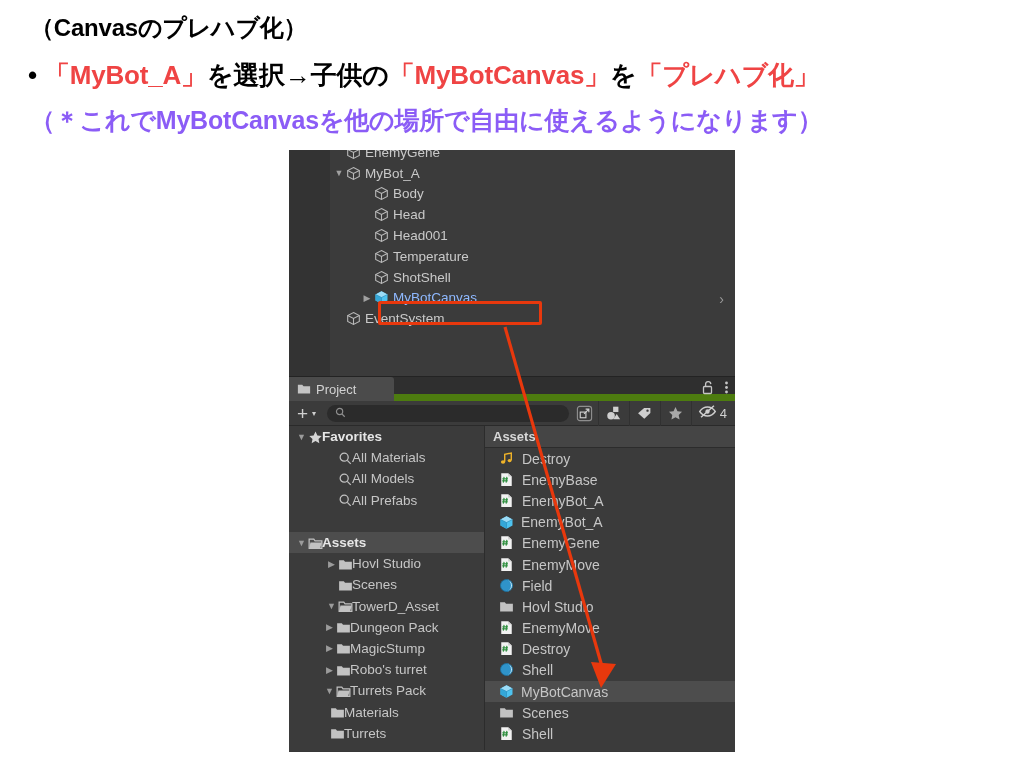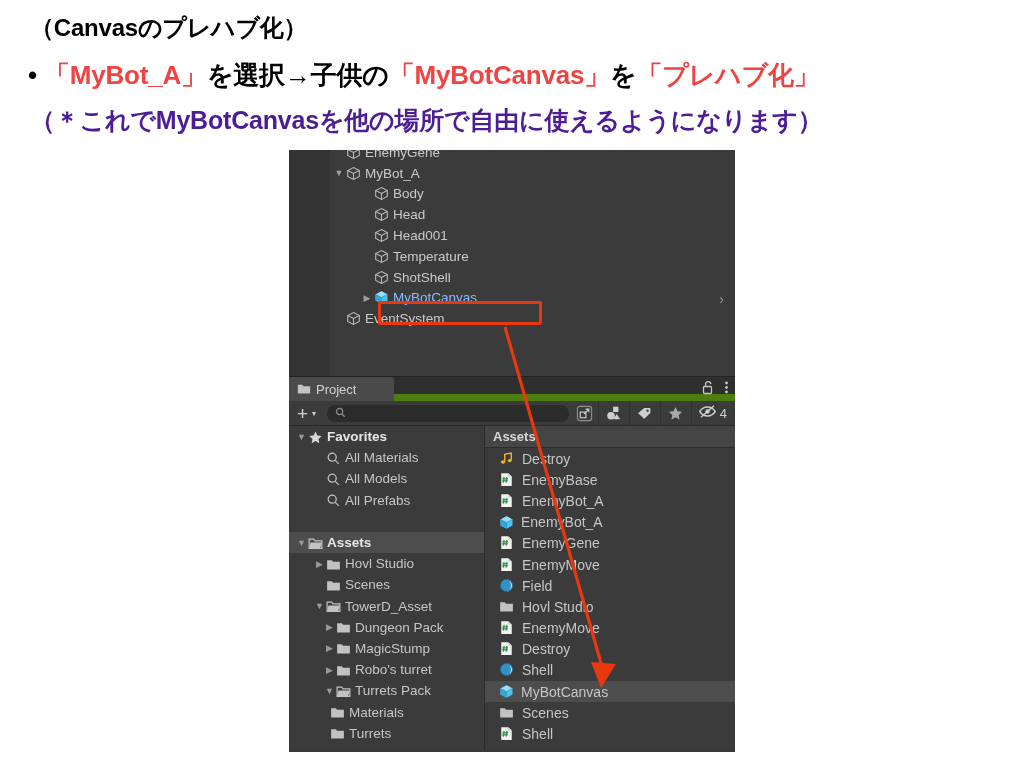--- a/index.html
+++ b/index.html
@@ -9,21 +9,21 @@
     font-family: "Liberation Sans", sans-serif;
     overflow: hidden;
   }
   #root { position: relative; width: 1024px; height: 768px; }
 
   
   .slide-text { position: absolute; left: 0; top: 0; width: 1024px; }
   .line { font-weight: bold; letter-spacing: -0.2px; white-space: nowrap; }
   .line1 { position: absolute; left: 30px; top: 12px; font-size: 24px; color: #000000; }
   .line2 { position: absolute; left: 28px; top: 58px; font-size: 26px; color: #000000; }
-  .line3 { position: absolute; left: 30px; top: 104px; font-size: 25px; color: #4c1d95; }
+  .line3 { position: absolute; left: 30px; top: 104px; font-size: 25px; color: #8b5cf6; }
   .red { color: #ef4444; }
   .bullet-dot { display: inline-block; width: 16px; color: #000; }
 
   
   .unity { position: absolute; left: 289px; top: 150px; width: 446px; height: 602px;
            background: #383838; font-size: 13px; color: #c8c8c8; overflow: hidden; }
 
   
   .hierarchy { position: relative; height: 227px; background: #3b3b3b;
                border-bottom: 1px solid #232323; }
@@ -76,23 +76,23 @@
   .browser { position: relative; height: 324px; display: flex; }
   .tree-pane { width: 196px; background: #3b3b3b; position: relative;
                border-right: 1px solid #2c2c2c; overflow: hidden; }
   .list-pane { flex: 1; background: #3b3b3b; position: relative; overflow: hidden; }
 
   .trow { height: 21.2px; display: flex; align-items: center; white-space: nowrap;
           padding-left: 6px; font-size: 13.5px; color: #c6c6c6; }
   .trow.sel { background: #4d4d4d; color: #ffffff; font-weight: bold; }
   .trow .tri { width: 13px; text-align: center; font-size: 9px; color: #9b9b9b; flex: none; }
   .trow .tri.empty { color: transparent; }
-  .trow .tlabel { margin-left: 5px; }
+  .trow .tlabel { }
   .trow.bold .tlabel { font-weight: bold; color: #e6e6e6; }
-  .ti1 { padding-left: 24px; }
+  .ti1 { padding-left: 36px; }
   .ti2 { padding-left: 34px; }
   .ti3 { padding-left: 28px; }
 
   .crumb { height: 22px; background: #454545; display: flex; align-items: center;
            padding-left: 8px; font-size: 13px; font-weight: bold; color: #d8d8d8;
            border-bottom: 1px solid #2c2c2c; }
   .arow { height: 21.2px; display: flex; align-items: center; padding-left: 14px;
           font-size: 14px; color: #c6c6c6; white-space: nowrap; }
   .arow.sel { background: #4d4d4d; }
   .arow .alabel { margin-left: 7px; }

